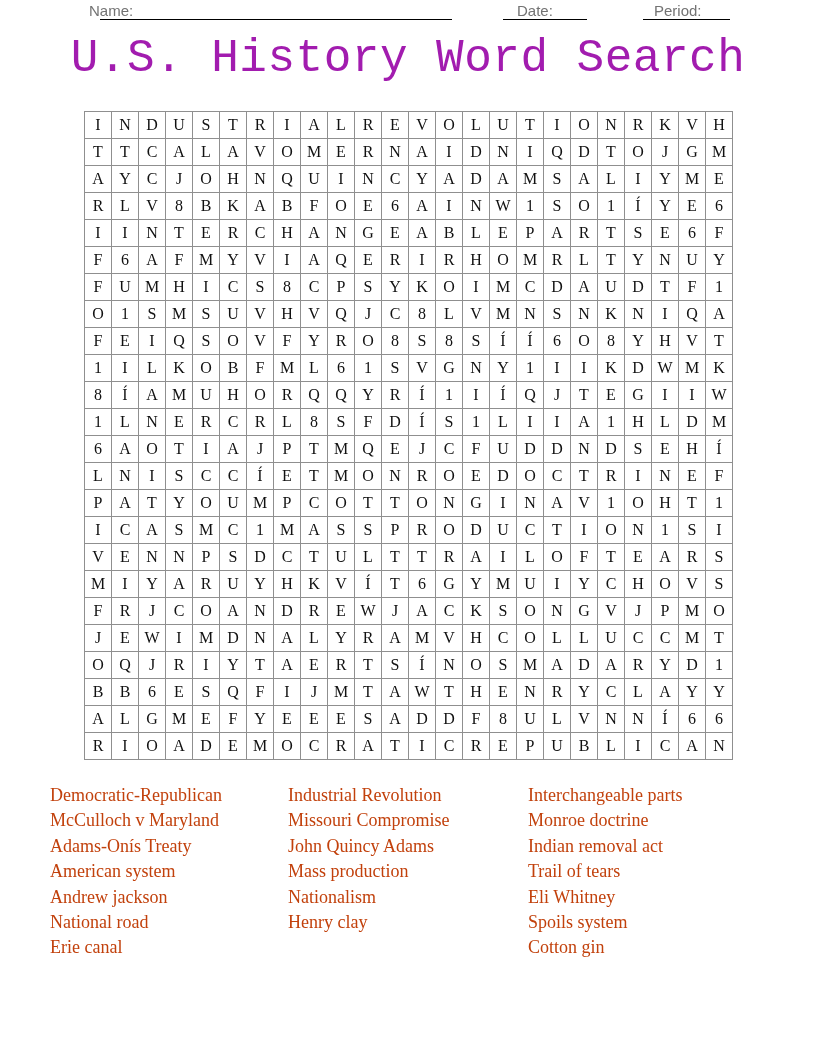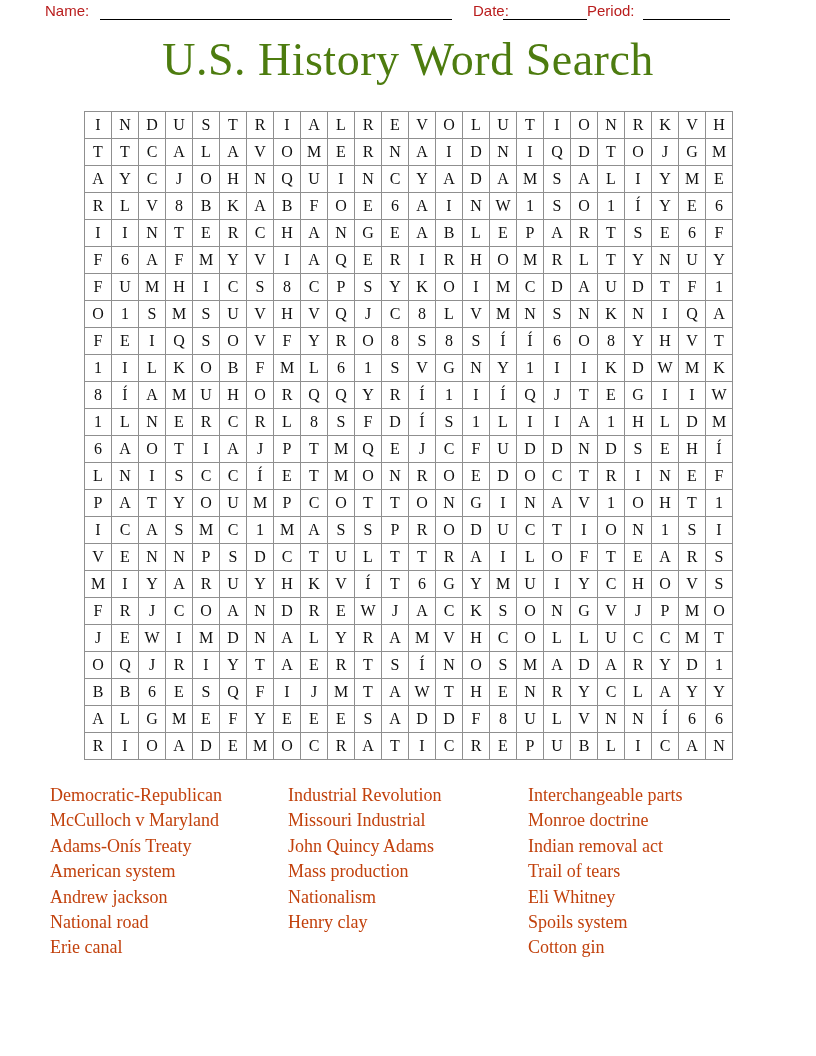--- a/index.html
+++ b/index.html
@@ -8,42 +8,43 @@
     background: #ffffff;
     font-family: "Liberation Sans", sans-serif;
     position: relative;
     overflow: hidden;
   }
   .page { position: absolute; inset: 0; }
 
   
   .hdr-label {
     position: absolute; top: 2px;
-    font-size: 15px; color: #b91c1c;
+    font-size: 15px; color: #737373;
     white-space: nowrap;
+    margin-left: 44px;
   }
   .hdr-line {
     position: absolute; top: 19px; height: 1px;
     background: #000;
   }
   #name-label   { left: 45px; }
   #name-line    { left: 100px; width: 352px; }
   #date-label   { left: 473px; }
   #date-line    { left: 503px; width: 84px; }
-  #period-label { left: 587px; }
+  #period-label { left: 610px; }
   #period-line  { left: 643px; width: 87px; }
 
   .title {
     position: absolute; top: 33px; left: 0; width: 100%;
     margin: 0;
     text-align: center;
-    font-family: Liberation Serif, serif;
+    font-family: Liberation Mono, monospace;
     font-weight: 400;
     font-size: 46px;
-    color: #4d7c0f;
+    color: #a21caf;
     letter-spacing: 0.5px;
   }
 
   .ws-grid {
     position: absolute; left: 84px; top: 111px;
     display: grid;
     grid-template-columns: repeat(24, 27px);
     grid-template-rows: repeat(24, 27px);
     border-top: 1px solid #8f8f8f;
     border-left: 1px solid #8f8f8f;
@@ -673,21 +674,21 @@
         <div class="word">Democratic-Republican</div>
         <div class="word">McCulloch v Maryland</div>
         <div class="word">Adams-Onís Treaty</div>
         <div class="word">American system</div>
         <div class="word">Andrew jackson</div>
         <div class="word">National road</div>
         <div class="word">Erie canal</div>
       </div>
     <div class="word-col word-col-2">
         <div class="word">Industrial Revolution</div>
-        <div class="word">Missouri Industrial</div>
+        <div class="word">Missouri Compromise</div>
         <div class="word">John Quincy Adams</div>
         <div class="word">Mass production</div>
         <div class="word">Nationalism</div>
         <div class="word">Henry clay</div>
       </div>
     <div class="word-col word-col-3">
         <div class="word">Interchangeable parts</div>
         <div class="word">Monroe doctrine</div>
         <div class="word">Indian removal act</div>
         <div class="word">Trail of tears</div>

